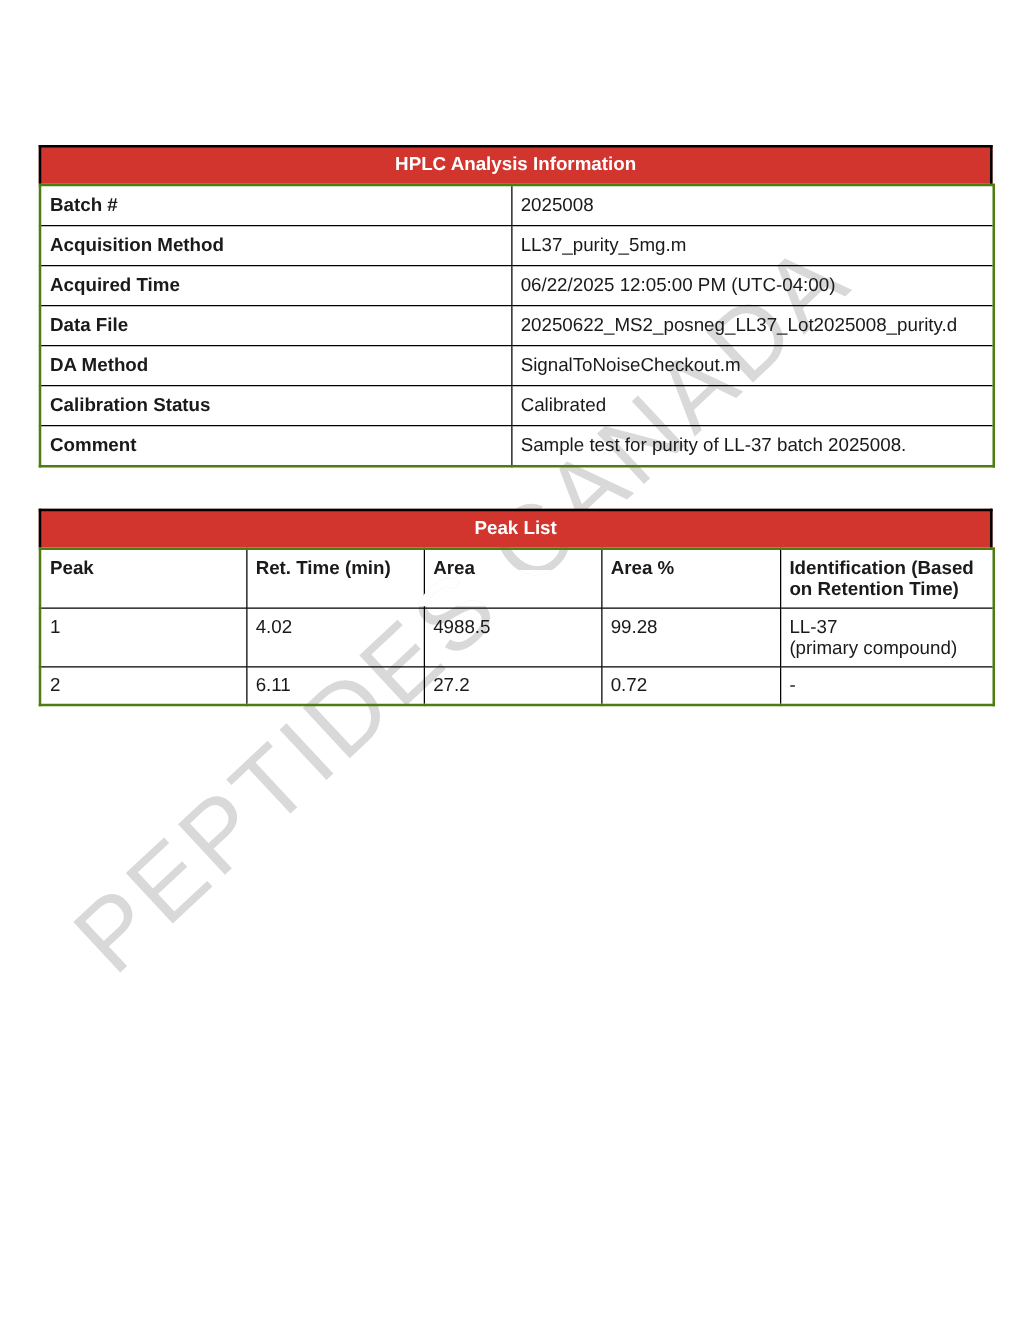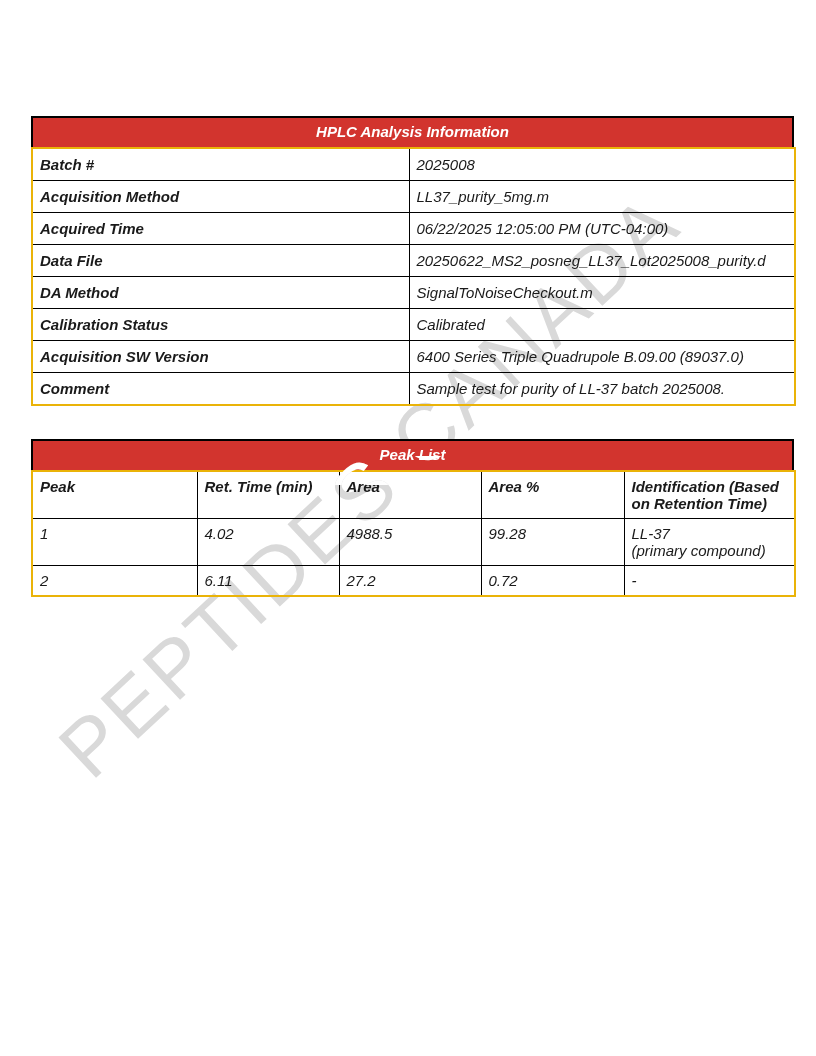--- a/index.html
+++ b/index.html
@@ -26,40 +26,39 @@
     transform-origin: 0 100%;
     z-index: 0;
     user-select: none;
   }
   .content {
     position: absolute;
     left: 31px;
     top: 116px;
     width: 763px;
     z-index: 1;
-    font-style: italic;
   }
   .banner {
     box-sizing: border-box;
     height: 31px;
     line-height: 27px;
     border: 2px solid #000;
     border-bottom: 0;
     background: var(--banner, #d2342e);
     color: #ffffff;
     font-weight: bold;
     font-size: 15px;
     text-align: center;
   }
   .banner2 { margin-top: 33px; }
   table {
     width: 763px;
     border-collapse: collapse;
     table-layout: fixed;
-    border: 2px solid #eab308;
+    border: 2px solid #4d7c0f;
     font-size: 15px;
   }
   td, th { border: 1px solid #000; background: transparent; }
   
   .info-table td {
     height: 31px;
     padding: 0 4px 0 7px;
     vertical-align: middle;
     overflow: hidden;
     white-space: nowrap;
@@ -127,24 +126,20 @@
         </tr>
         <tr>
           <td class="lbl">DA Method</td>
           <td class="val">SignalToNoiseCheckout.m</td>
         </tr>
         <tr>
           <td class="lbl">Calibration Status</td>
           <td class="val">Calibrated</td>
         </tr>
         <tr>
-          <td class="lbl">Acquisition SW Version</td>
-          <td class="val">6400 Series Triple Quadrupole B.09.00 (89037.0)</td>
-        </tr>
-        <tr>
           <td class="lbl">Comment</td>
           <td class="val">Sample test for purity of LL-37 batch 2025008.</td>
         </tr>
       </tbody>
     </table>
 
     <div class="banner banner2">Peak List</div>
     <table class="peak-table">
       <colgroup>
         <col style="width:165px">

